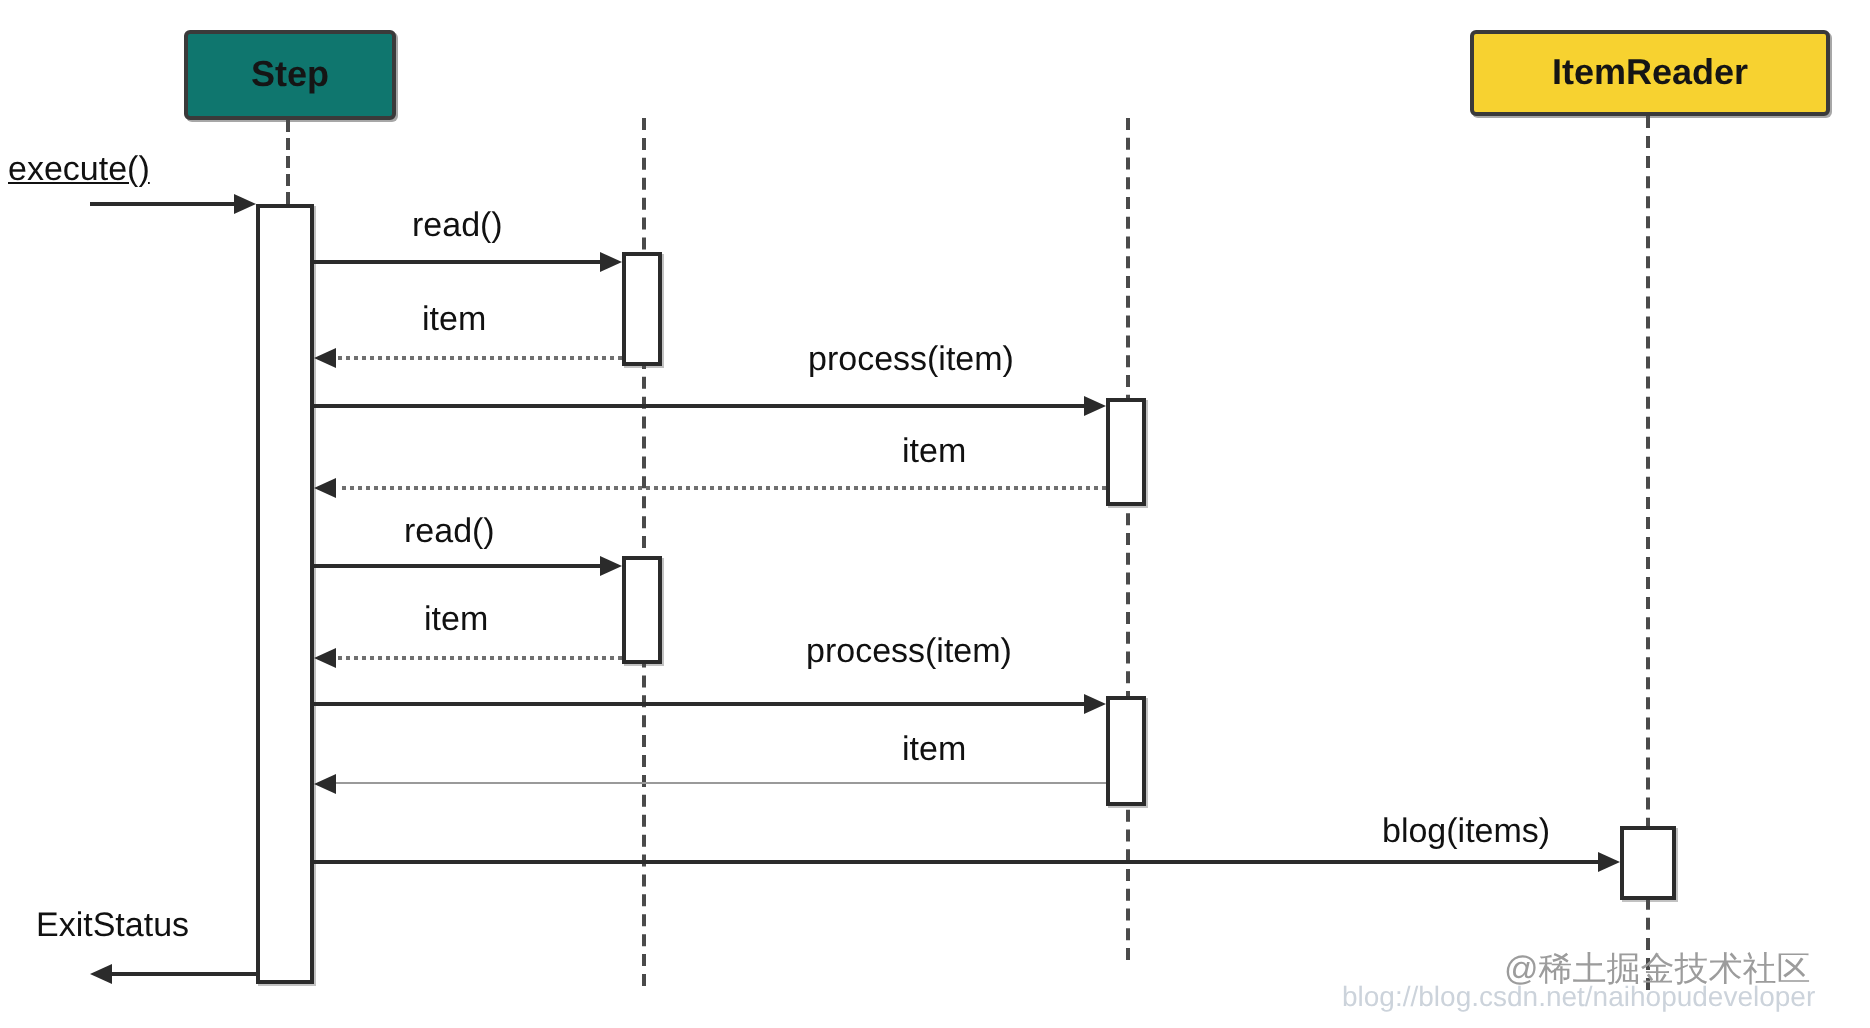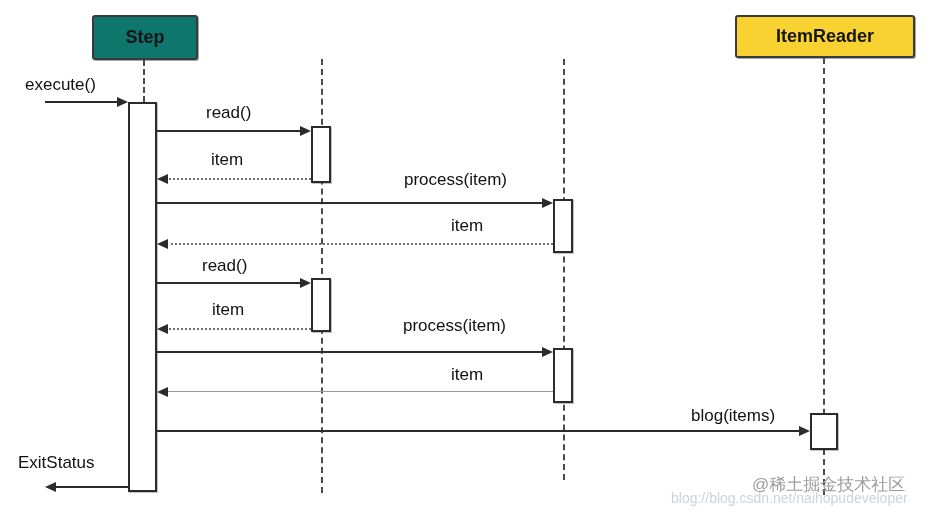--- a/index.html
+++ b/index.html
@@ -48,21 +48,21 @@
   <div class="lifeline" style="left:563px;top:59px;height:421px;"></div>
   <div class="lifeline" style="left:823px;top:58px;height:437px;"></div>
 
   <div class="activation" style="left:128px;top:102px;width:29px;height:390px;"></div>
   <div class="activation" style="left:311px;top:126px;width:20px;height:57px;"></div>
   <div class="activation" style="left:311px;top:278px;width:20px;height:54px;"></div>
   <div class="activation" style="left:553px;top:199px;width:20px;height:54px;"></div>
   <div class="activation" style="left:553px;top:348px;width:20px;height:55px;"></div>
   <div class="activation" style="left:810px;top:413px;width:28px;height:37px;"></div>
 
-  <div class="msg-label" style="left:25px;top:75px;">execute()</div>
+  <div class="msg-label" style="left:4px;top:75px;text-decoration:underline;">execute()</div>
   <div class="hline" style="left:45px;top:101px;width:75px;"></div>
   <div class="ah ah-r" style="left:117px;top:97px;"></div>
 
   <div class="msg-label" style="left:206px;top:103px;">read()</div>
   <div class="hline" style="left:157px;top:130px;width:143px;"></div>
   <div class="ah ah-r" style="left:300px;top:126px;"></div>
 
   <div class="msg-label" style="left:211px;top:150px;">item</div>
   <div class="dotline" style="left:166px;top:178px;width:145px;"></div>
   <div class="ah ah-l" style="left:157px;top:174px;"></div>

